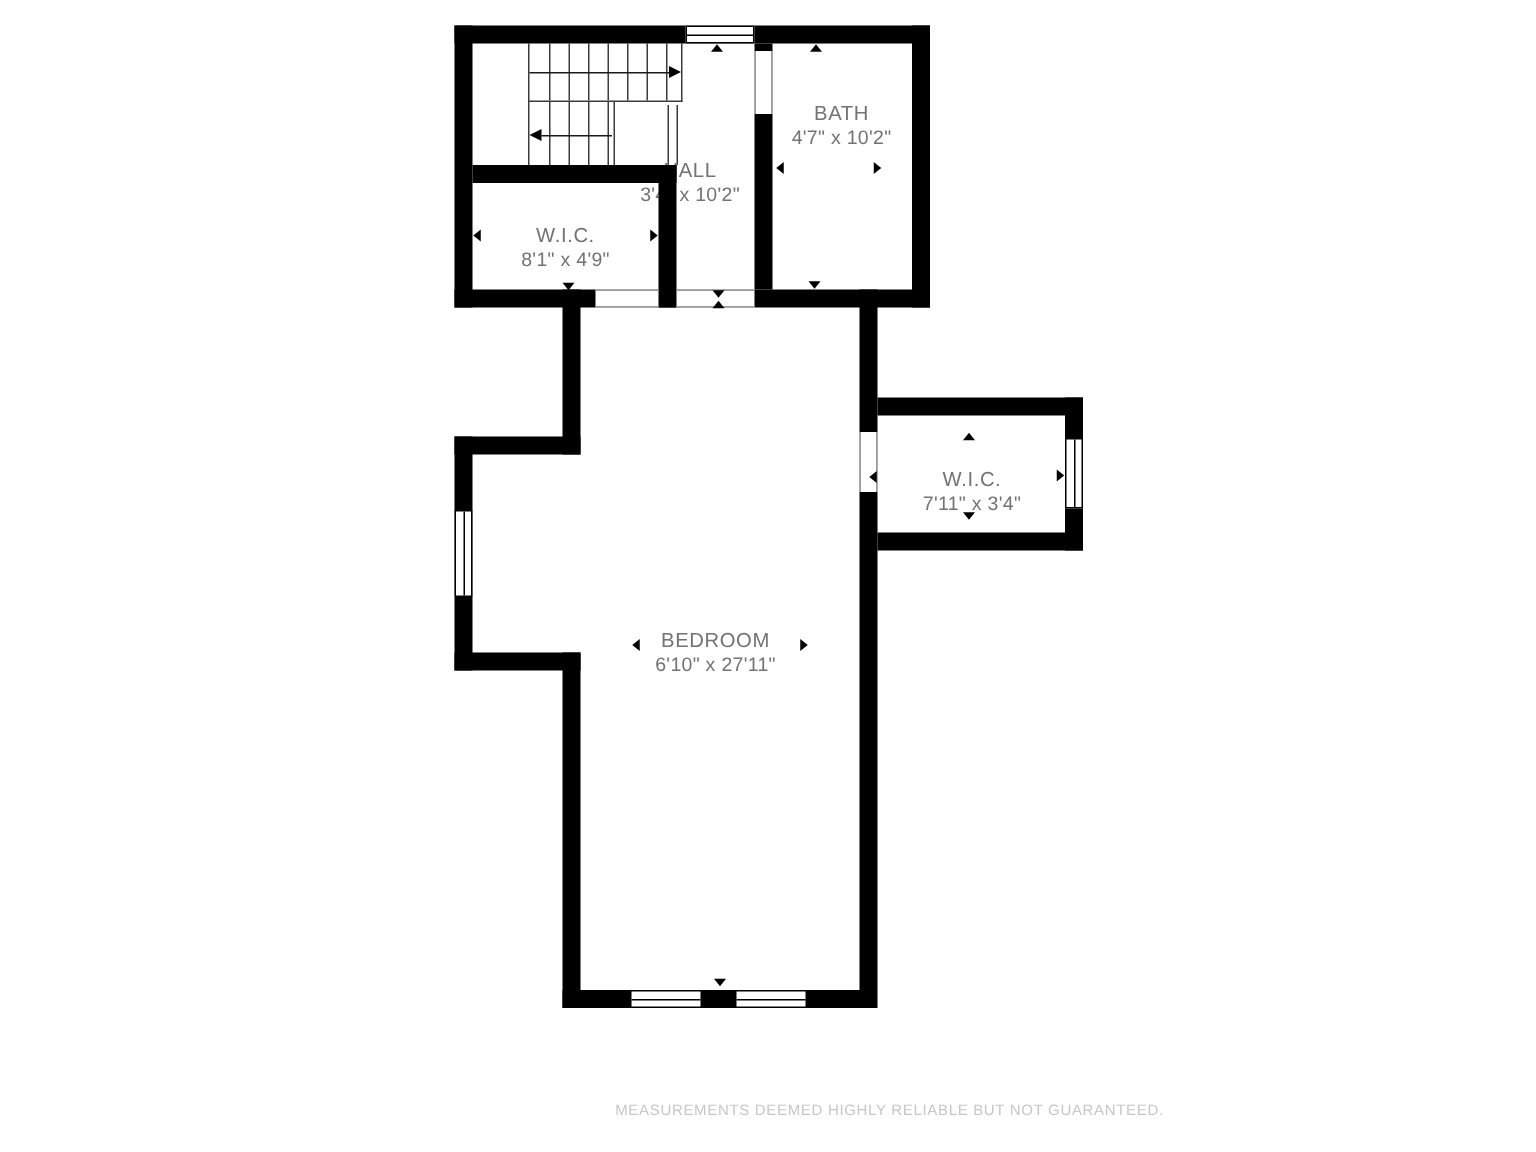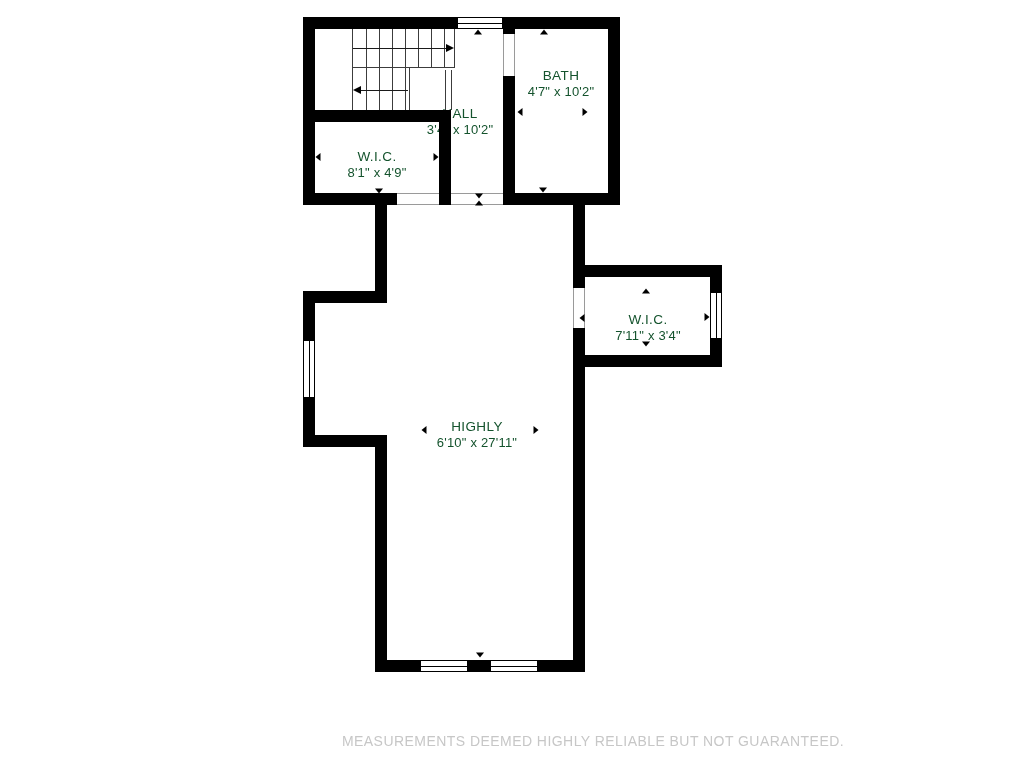--- a/index.html
+++ b/index.html
@@ -9,42 +9,42 @@
   }
   .wall{position:absolute;background:#000;z-index:2;}
   .window{position:absolute;background:#fff;border:1px solid #000;box-sizing:border-box;z-index:3;}
   .window.h::after{content:"";position:absolute;left:0;right:0;top:50%;height:1px;background:#000;}
   .window.v::after{content:"";position:absolute;top:0;bottom:0;left:50%;width:1px;background:#000;}
   .doorway{position:absolute;background:#fff;box-sizing:border-box;z-index:3;}
   .doorway.h{border-top:1px solid #9a9a9a;border-bottom:1px solid #9a9a9a;}
   .doorway.v{border-left:1px solid #9a9a9a;border-right:1px solid #9a9a9a;}
   .room-label{
     position:absolute;transform:translate(-50%,-50%);text-align:center;
-    color:#14532d;z-index:1;white-space:nowrap;line-height:16px;
+    color:#737373;z-index:1;white-space:nowrap;line-height:16px;
   }
   .room-name{font-size:13.5px;letter-spacing:.4px;}
   .room-dim{font-size:13px;letter-spacing:.2px;}
   .arrow{position:absolute;width:0;height:0;z-index:4;transform:translate(-50%,-50%);}
   .arrow.up{border-left:4px solid transparent;border-right:4px solid transparent;border-bottom:5px solid #000;}
   .arrow.down{border-left:4px solid transparent;border-right:4px solid transparent;border-top:5px solid #000;}
   .arrow.left{border-top:4px solid transparent;border-bottom:4px solid transparent;border-right:5px solid #000;}
   .arrow.right{border-top:4px solid transparent;border-bottom:4px solid transparent;border-left:5px solid #000;}
   .stairs{position:absolute;left:352px;top:29px;width:103px;height:81px;z-index:1;}
   .run{position:absolute;box-sizing:border-box;}
   .run.upper{left:0;top:0;width:103px;height:39px;border-left:1px solid #3c3c3c;border-right:1px solid #3c3c3c;border-bottom:1px solid #3c3c3c;}
   .run.lower{left:0;top:39px;width:58px;height:42px;border-left:1px solid #3c3c3c;border-right:1px solid #3c3c3c;}
   .tread{position:absolute;top:0;width:1px;height:100%;background:#3c3c3c;}
   .railing{position:absolute;left:93px;top:41px;width:7px;height:40px;box-sizing:border-box;border-left:1px solid #3c3c3c;border-right:1px solid #3c3c3c;background:#fff;}
   .dirline{position:absolute;height:1px;background:#1a1a1a;}
   .dirhead{position:absolute;width:0;height:0;}
   .dirhead.right{border-top:4px solid transparent;border-bottom:4px solid transparent;border-left:8px solid #000;transform:translate(0,-50%);}
   .dirhead.left{border-top:4px solid transparent;border-bottom:4px solid transparent;border-right:8px solid #000;transform:translate(0,-50%);}
   .disclaimer{
     position:absolute;left:593px;top:741px;transform:translate(-50%,-50%);
-    font-size:14px;color:#c7c7c7;letter-spacing:.45px;white-space:nowrap;z-index:1;
+    font-size:10px;color:#c7c7c7;letter-spacing:.45px;white-space:nowrap;z-index:1;
   }
 </style>
 </head>
 <body>
 
 <div class="canvas">
 
   <div class="wall" style="left:303px;top:17px;width:317px;height:12px;"></div>
   <div class="wall" style="left:303px;top:17px;width:12px;height:188px;"></div>
   <div class="wall" style="left:608px;top:17px;width:12px;height:188px;"></div>
@@ -105,21 +105,21 @@
   </div>
   <div class="room-label" style="left:460px;top:122px;">
     <div class="room-name">HALL</div>
     <div class="room-dim">3'4" x 10'2"</div>
   </div>
   <div class="room-label" style="left:561px;top:84px;">
     <div class="room-name">BATH</div>
     <div class="room-dim">4'7" x 10'2"</div>
   </div>
   <div class="room-label" style="left:477px;top:435px;">
-    <div class="room-name">HIGHLY</div>
+    <div class="room-name">BEDROOM</div>
     <div class="room-dim">6'10" x 27'11"</div>
   </div>
   <div class="room-label" style="left:648px;top:328px;">
     <div class="room-name">W.I.C.</div>
     <div class="room-dim">7'11" x 3'4"</div>
   </div>
 
   <div class="arrow up" style="left:378px;top:116px;"></div>
   <div class="arrow left" style="left:318px;top:157px;"></div>
   <div class="arrow right" style="left:436px;top:157px;"></div>

